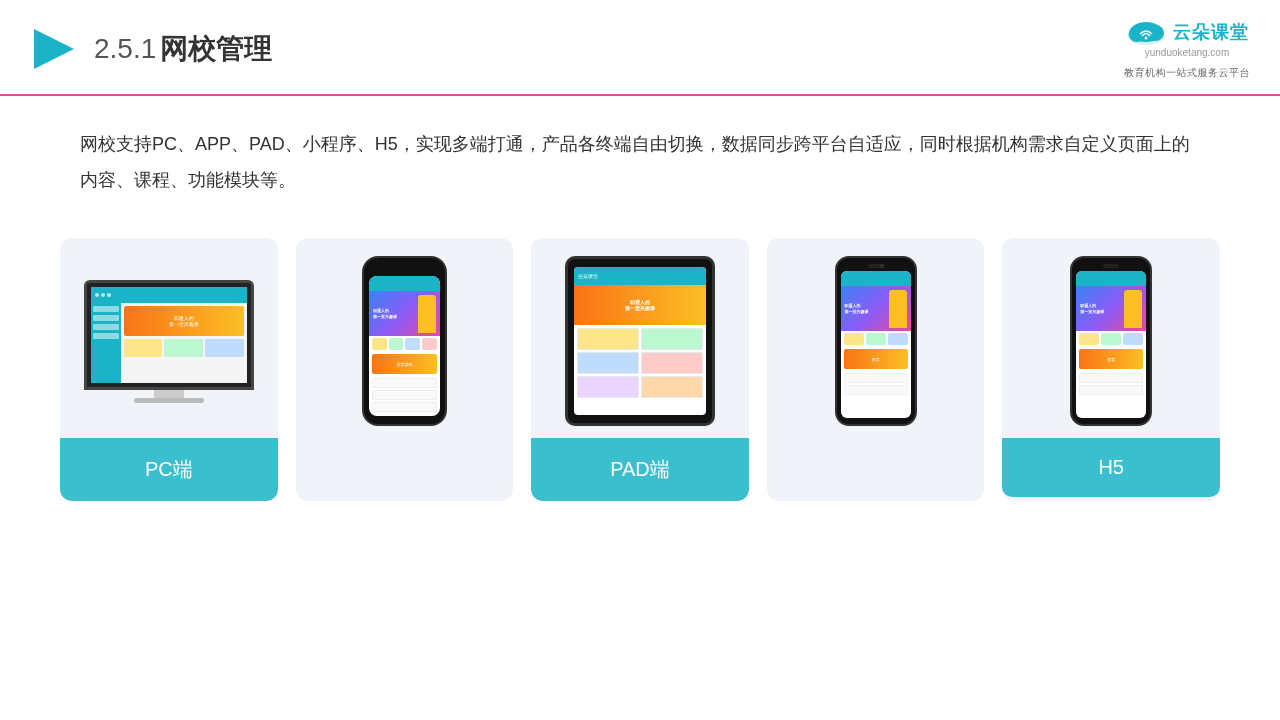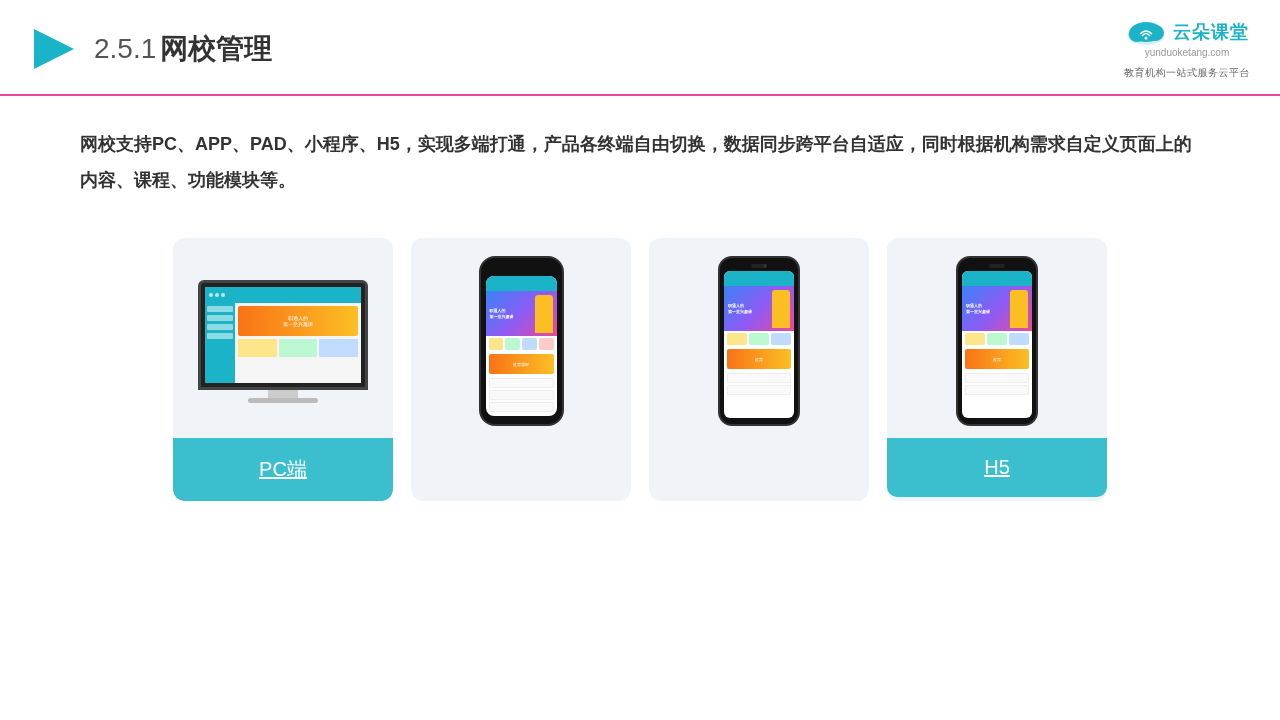--- a/index.html
+++ b/index.html
@@ -80,21 +80,20 @@
       color: #999;
       margin-top: 1px;
     }
 
     
     .description {
       padding: 30px 80px 20px 80px;
       font-size: 18px;
       color: #333;
       line-height: 2;
-      font-weight: bold;
     }
 
     
     .cards-container {
       display: flex;
       justify-content: center;
       gap: 18px;
       padding: 20px 60px 0 60px;
     }
 
@@ -117,21 +116,20 @@
       position: relative;
     }
 
     .card-label {
       background: #3bbfce;
       color: white;
       text-align: center;
       font-size: 20px;
       padding: 18px 10px;
       border-radius: 0 0 10px 10px;
-      text-decoration: underline;
     }
 
     
     .pc-mockup {
       display: flex;
       flex-direction: column;
       align-items: center;
     }
 
     .pc-screen-outer {
@@ -569,20 +567,43 @@
               <div class="gpc-list-item"></div>
               <div class="gpc-list-item"></div>
               <div class="gpc-list-item"></div>
             </div>
           </div>
         </div>
       </div>
     </div>
   </div>
 
+  <div class="card">
+    <div class="card-image-area">
+      <div class="tablet-mockup">
+        <div class="tablet-screen">
+          <div class="tablet-header">
+            <span class="tablet-header-text">云朵课堂</span>
+          </div>
+          <div class="tablet-banner">
+            <span class="tablet-banner-text">职通人的<br>第一堂兴趣课</span>
+          </div>
+          <div class="tablet-grid">
+            <div class="tablet-grid-item" style="background:#fde68a;"></div>
+            <div class="tablet-grid-item" style="background:#bbf7d0;"></div>
+            <div class="tablet-grid-item" style="background:#bfdbfe;"></div>
+            <div class="tablet-grid-item" style="background:#fecaca;"></div>
+            <div class="tablet-grid-item" style="background:#e9d5ff;"></div>
+            <div class="tablet-grid-item" style="background:#fed7aa;"></div>
+          </div>
+        </div>
+      </div>
+    </div>
+    <div class="card-label">PAD端</div>
+  </div>
 
   <div class="card">
     <div class="card-image-area">
       <div class="miniprogram-mockup">
         <div class="miniprogram-camera"></div>
         <div class="miniprogram-screen">
           <div class="generic-phone-content">
             <div class="gpc-header"></div>
             <div class="gpc-banner">
               <div class="gpc-banner-text">职通人的<br>第一堂兴趣课</div>

